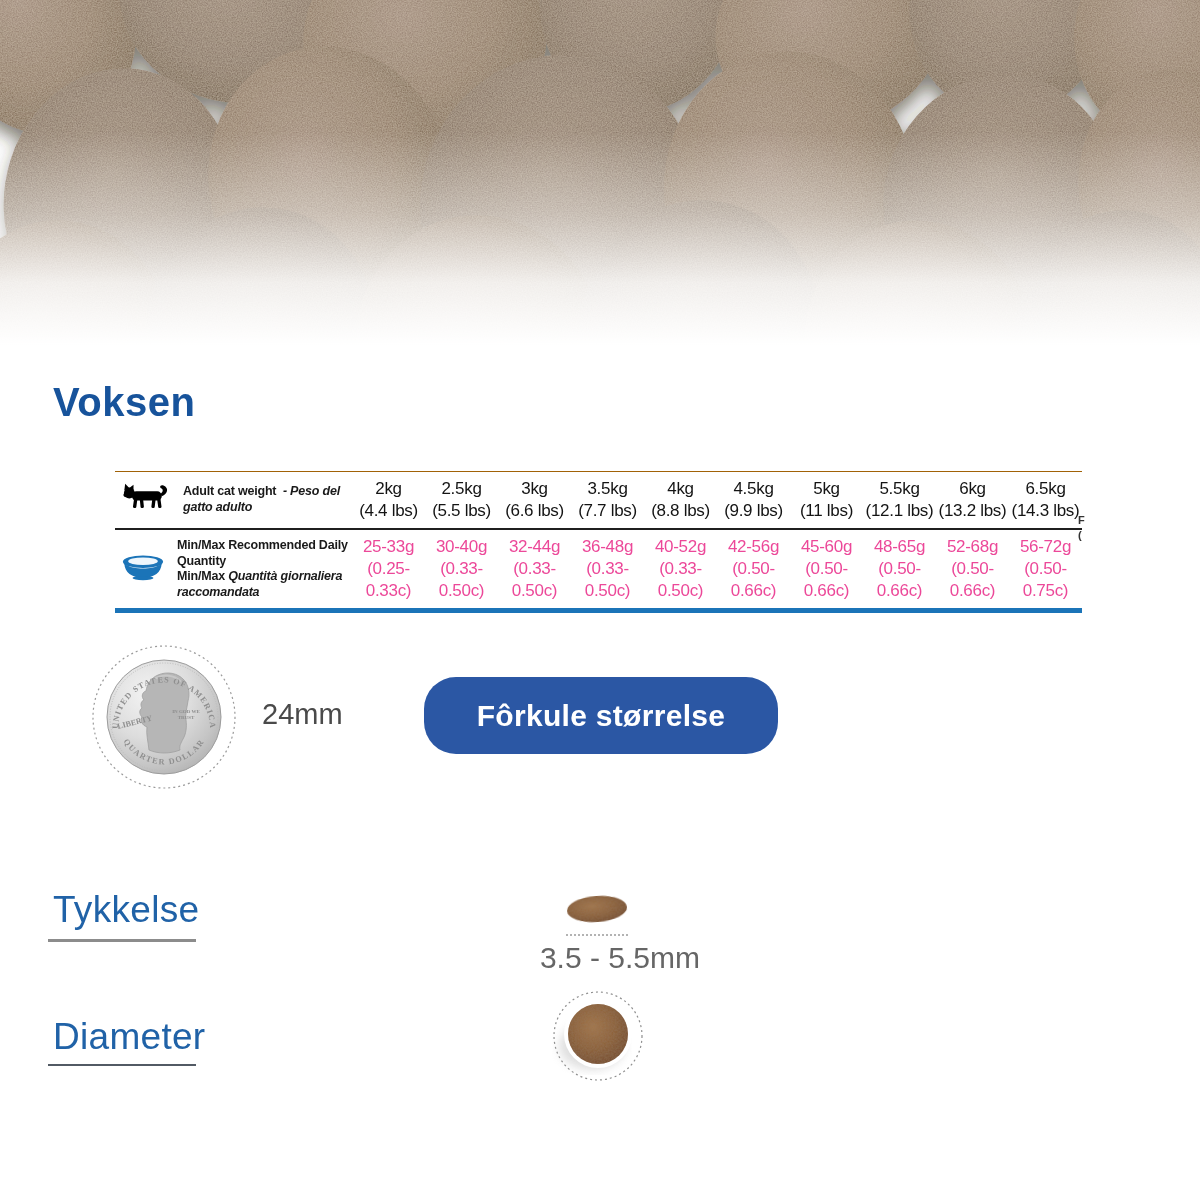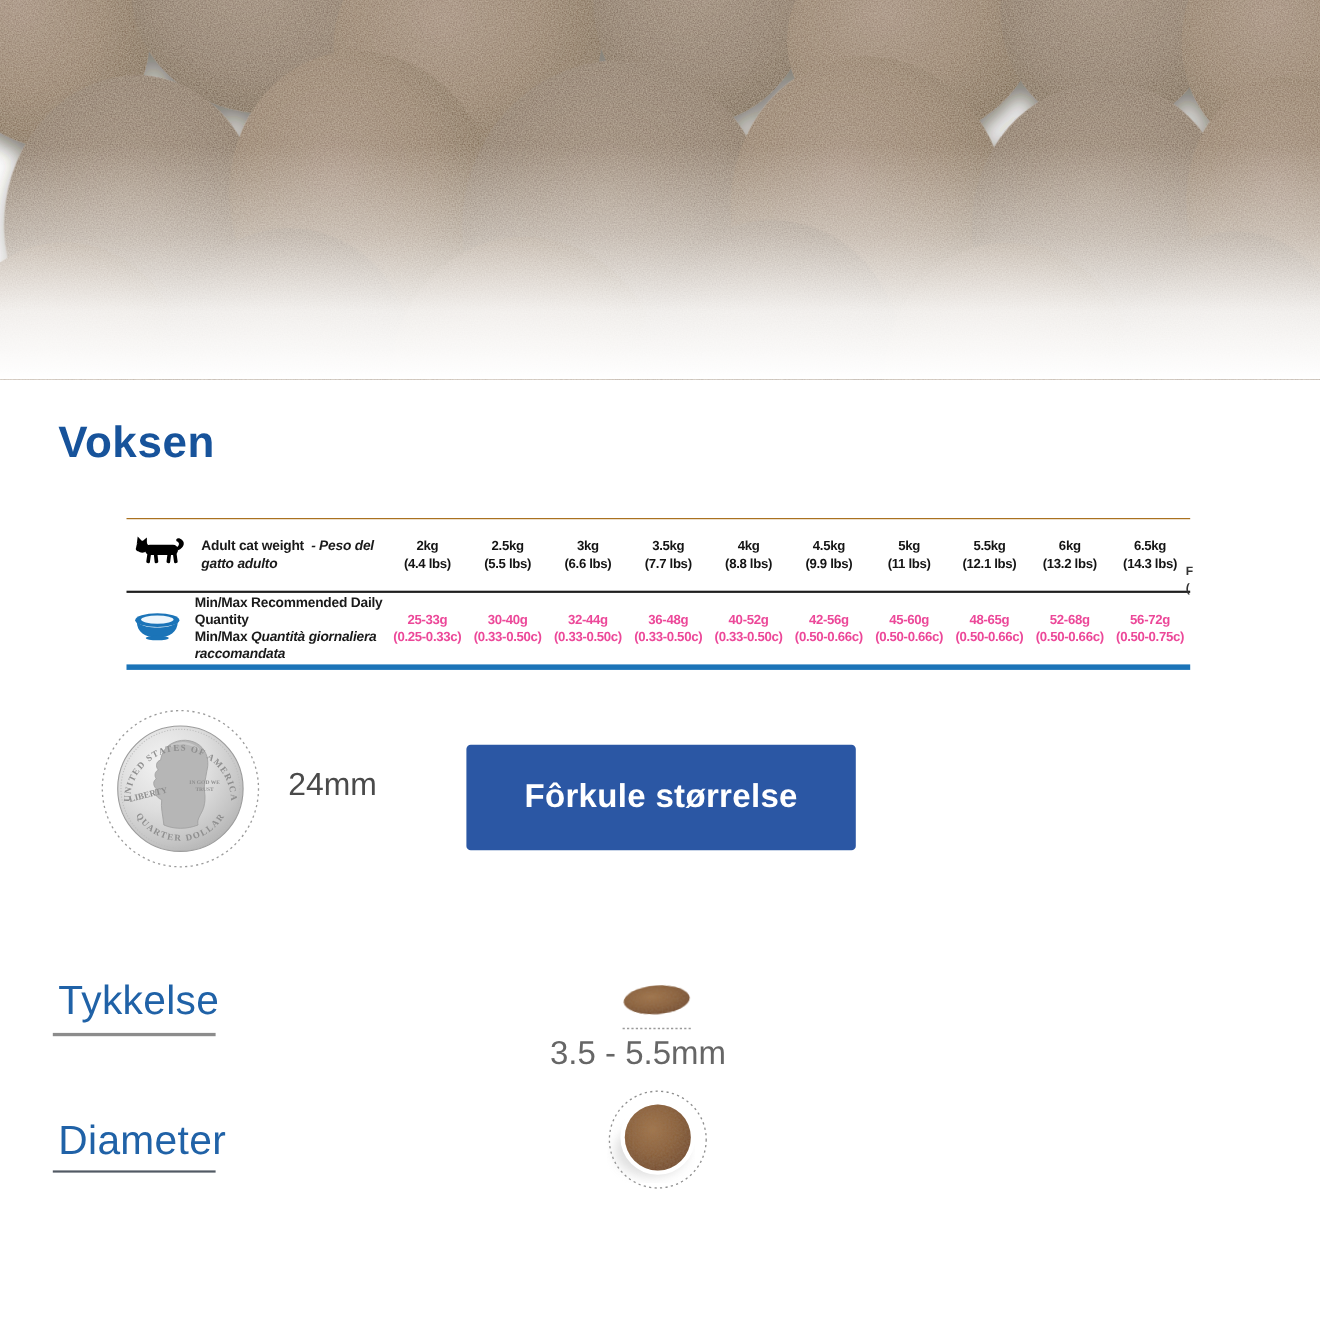--- a/index.html
+++ b/index.html
@@ -12,42 +12,42 @@
               color:#17539b;letter-spacing:.5px;}
   
   .feed-table{position:absolute;left:115px;top:471px;width:967px;
               border-top:1px solid #a16207;border-bottom:5px solid #1b74b8;}
   .trow{display:flex;align-items:stretch;}
   .trow.header{border-bottom:2px solid #1f1f1f;}
   .labelcell{width:237px;display:flex;align-items:center;gap:12px;padding-left:6px;box-sizing:border-box;}
   .labelcell .ltxt{font-size:12.5px;font-weight:bold;color:#1a1a1a;letter-spacing:-.2px;line-height:1.25;}
   .labelcell .ltxt i{font-style:italic;}
   .th,.td{flex:1;display:flex;flex-direction:column;justify-content:center;text-align:center;
-          font-weight:bold;font-size:12px;line-height:1.3;letter-spacing:-.3px;padding:17px 0;}
+          font-weight:normal;font-size:17px;line-height:1.3;letter-spacing:-.3px;padding:6px 0;}
   .th{color:#141414;}
   .td{color:#ec4899;}
   .edge-frag{position:absolute;left:1078px;top:513px;font-size:11px;font-weight:bold;color:#333;
              line-height:1.4;}
   
   .coin-wrap{position:absolute;left:88px;top:641px;width:152px;height:152px;}
   .coin-size-label{position:absolute;left:262px;top:698px;font-size:29px;color:#4a4a4a;}
-  .kibble-size-button{position:absolute;left:424px;top:677px;width:354px;height:96px;
-      background:#2b57a4;border:none;border-radius:4px;color:#fff;font-weight:bold;
+  .kibble-size-button{position:absolute;left:424px;top:677px;width:354px;height:77px;
+      background:#2b57a4;border:none;border-radius:32px;color:#fff;font-weight:bold;
       font-size:30px;letter-spacing:.3px;display:flex;align-items:center;justify-content:center;
       font-family:"Liberation Sans",sans-serif;cursor:pointer;}
   
   .sec-label{position:absolute;left:53px;font-size:37px;color:#2062a7;letter-spacing:.3px;}
   .thickness-label{top:889px;}
   .diameter-label{top:1016px;}
   .rule{position:absolute;left:48px;}
   .rule-thickness{top:939px;width:148px;height:3px;background:#8c8c8c;}
   .rule-diameter{top:1064px;width:148px;height:2px;background:#525a64;}
   .kib-side{position:absolute;left:552px;top:885px;width:95px;height:80px;}
   .kib-top{position:absolute;left:550px;top:988px;width:97px;height:100px;}
-  .size-value{position:absolute;width:200px;text-align:left;font-size:30px;color:#666;}
+  .size-value{position:absolute;width:200px;text-align:right;font-size:30px;color:#666;}
   .thickness-value{left:500px;top:941px;}
   .diameter-value{left:498px;top:1101px;}
 </style>
 </head>
 <body>
 
 <div class="canvas">
 
   <div class="hero">
     <svg width="1200" height="345" viewBox="0 0 1200 345">

